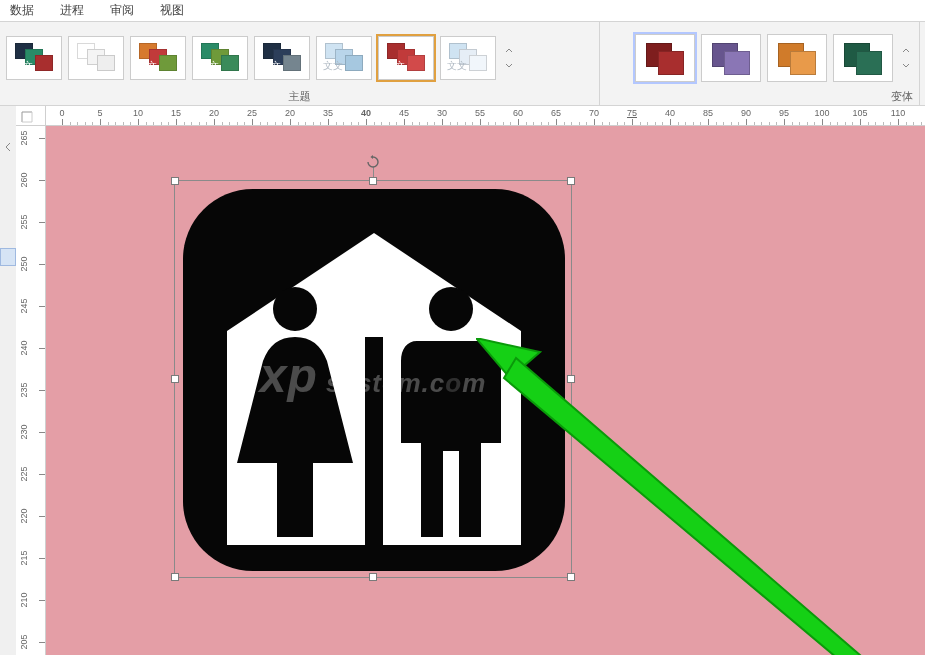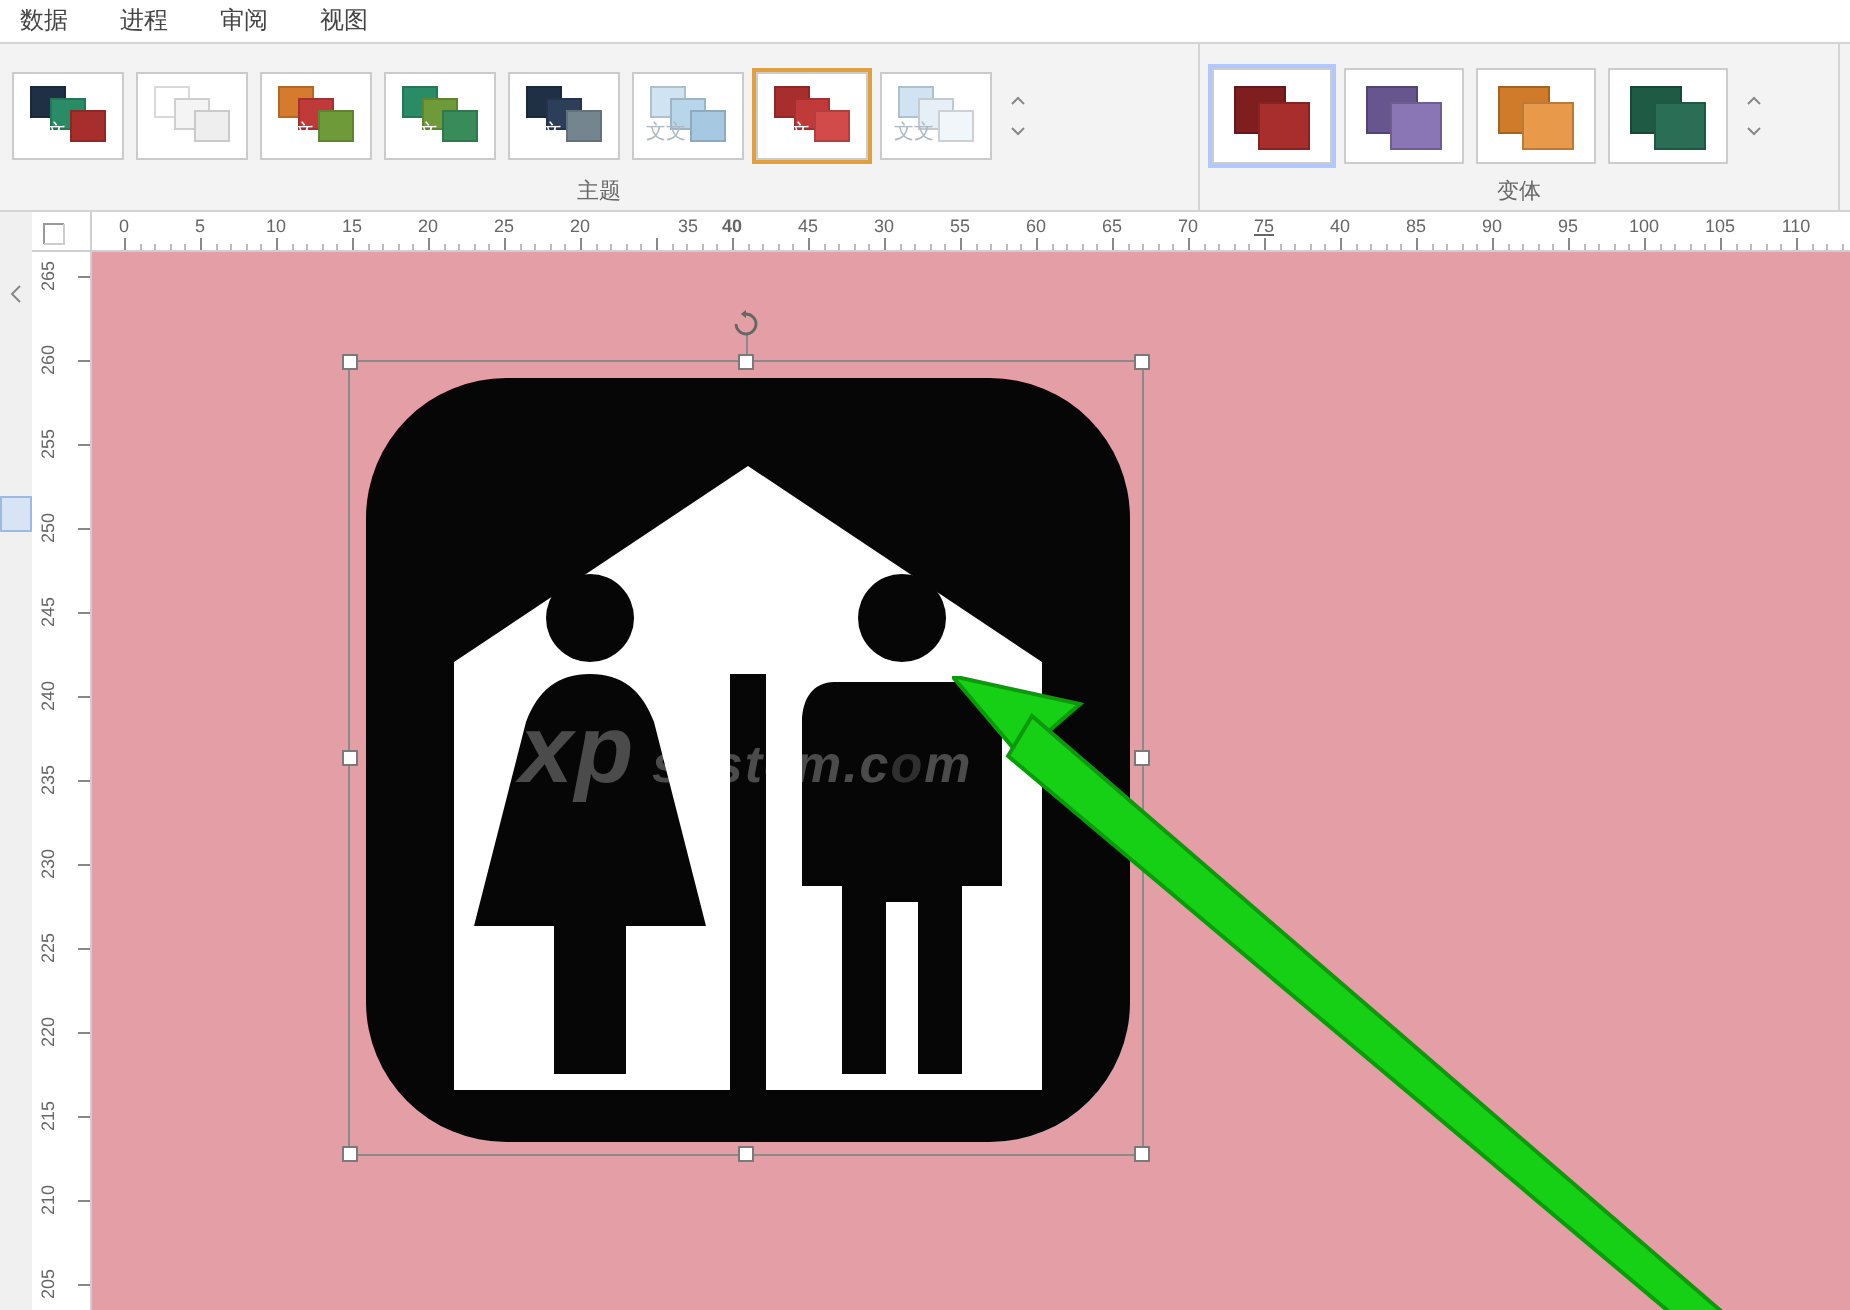--- a/index.html
+++ b/index.html
@@ -34,21 +34,21 @@
       border-bottom: 1px solid #d4d4d4;
       display: flex;
     }
     .ribbon-group {
       border-right: 1px solid #d4d4d4;
       display: flex;
       flex-direction: column;
       padding: 4px 6px 2px 6px;
     }
     .ribbon-group.themes { flex: 0 0 600px; }
-    .ribbon-group.variants { flex: 0 0 320px; }
+    .ribbon-group.variants { flex: 0 0 320px; align-items: flex-end; }
     .ribbon-row {
       flex: 1;
       display: flex;
       gap: 6px;
       align-items: center;
     }
     .ribbon-label {
       text-align: center;
       font-size: 11px;
       color: #666;
@@ -401,21 +401,21 @@
         <div class="tline minor" style="left: 213.6px;"></div>
         <div class="tline minor" style="left: 221.2px;"></div>
         <div class="tline minor" style="left: 228.8px;"></div>
         <div class="tline minor" style="left: 236.4px;"></div>
         <div class="tick" style="left: 244px;">20</div>
         <div class="tline" style="left: 244px;"></div>
         <div class="tline minor" style="left: 251.6px;"></div>
         <div class="tline minor" style="left: 259.2px;"></div>
         <div class="tline minor" style="left: 266.8px;"></div>
         <div class="tline minor" style="left: 274.4px;"></div>
-        <div class="tick" style="left: 298px;">35</div>
+        <div class="tick" style="left: 282px;">35</div>
         <div class="tline" style="left: 282px;"></div>
         <div class="tline minor" style="left: 289.6px;"></div>
         <div class="tline minor" style="left: 297.2px;"></div>
         <div class="tline minor" style="left: 304.8px;"></div>
         <div class="tline minor" style="left: 312.4px;"></div>
         <div class="tick" style="left: 320px; font-weight: bold;">40</div>
         <div class="tline" style="left: 320px;"></div>
         <div class="tline minor" style="left: 327.6px;"></div>
         <div class="tline minor" style="left: 335.2px;"></div>
         <div class="tline minor" style="left: 342.8px;"></div>

